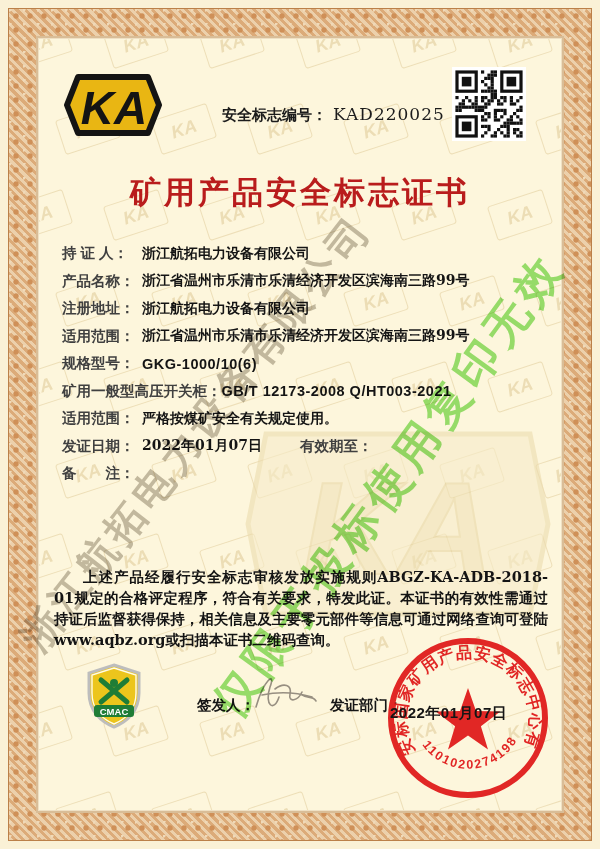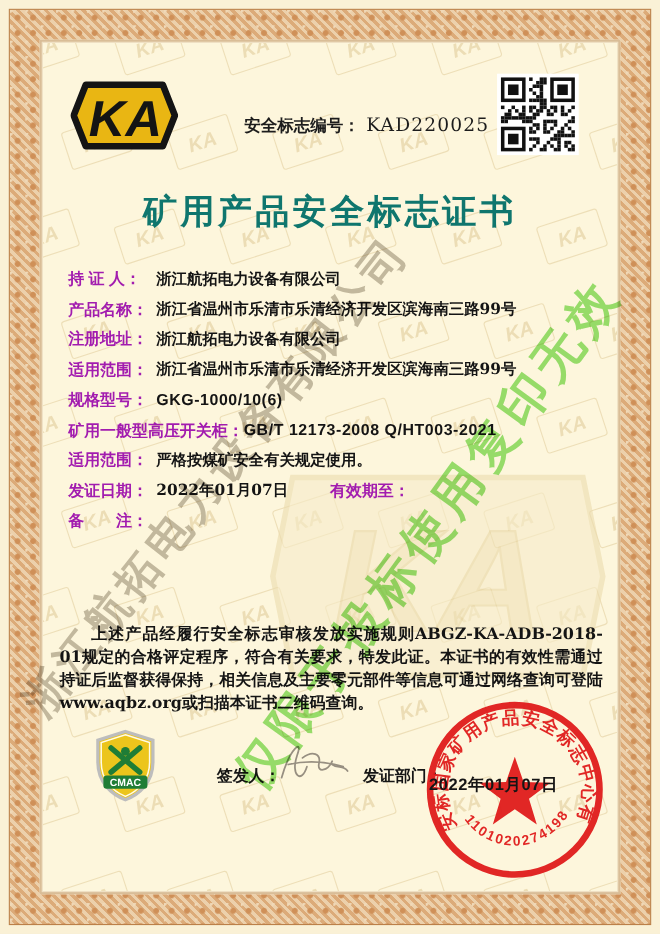--- a/index.html
+++ b/index.html
@@ -27,26 +27,26 @@
   .content{position:absolute;inset:0;z-index:3;}
 
   
   .ka-logo{position:absolute;left:64px;top:72px;}
   .certno{position:absolute;left:222px;top:104px;display:flex;align-items:baseline;}
   .certno .lbl{font:700 15px "Liberation Sans",sans-serif;color:#1c1c1c;}
   .certno .val{font:400 17px "DejaVu Serif",serif;color:#1c1c1c;margin-left:6px;letter-spacing:1px;}
   .qr-box{position:absolute;left:452px;top:67px;width:74px;height:74px;background:#fff;padding:0;}
 
   .title{position:absolute;left:0;top:172px;width:100%;text-align:center;
-    font:700 31px "Liberation Sans",sans-serif;color:#0f766e;letter-spacing:3px;}
+    font:700 31px "Liberation Sans",sans-serif;color:#b91c1c;letter-spacing:3px;}
 
   
   .fields{position:absolute;left:62px;top:240px;width:490px;}
   .field-row{display:flex;align-items:center;height:27.5px;}
-  .f-label{min-width:80px;font:700 14.5px "Liberation Sans",sans-serif;color:#a21caf;white-space:nowrap;}
+  .f-label{min-width:80px;font:700 14.5px "Liberation Sans",sans-serif;color:#404040;white-space:nowrap;}
   .f-value{font:700 14px "DejaVu Serif",serif;color:#141414;white-space:nowrap;}
   .f-value.tech{font:700 14.5px "Liberation Sans",sans-serif;letter-spacing:.5px;}
   .f-value.w-fixed{min-width:158px;}
   .f-label.l2{margin-left:0px;}
   .field-row .f-value + .f-label{min-width:90px;}
   .field-row .f-label.l2 + .f-value{margin-left:8px;}
 
   .body-par{position:absolute;left:54px;top:566px;width:494px;
     font:700 14.5px/1.45 "DejaVu Serif",serif;color:#141414;text-align:justify;text-indent:2em;}
 

